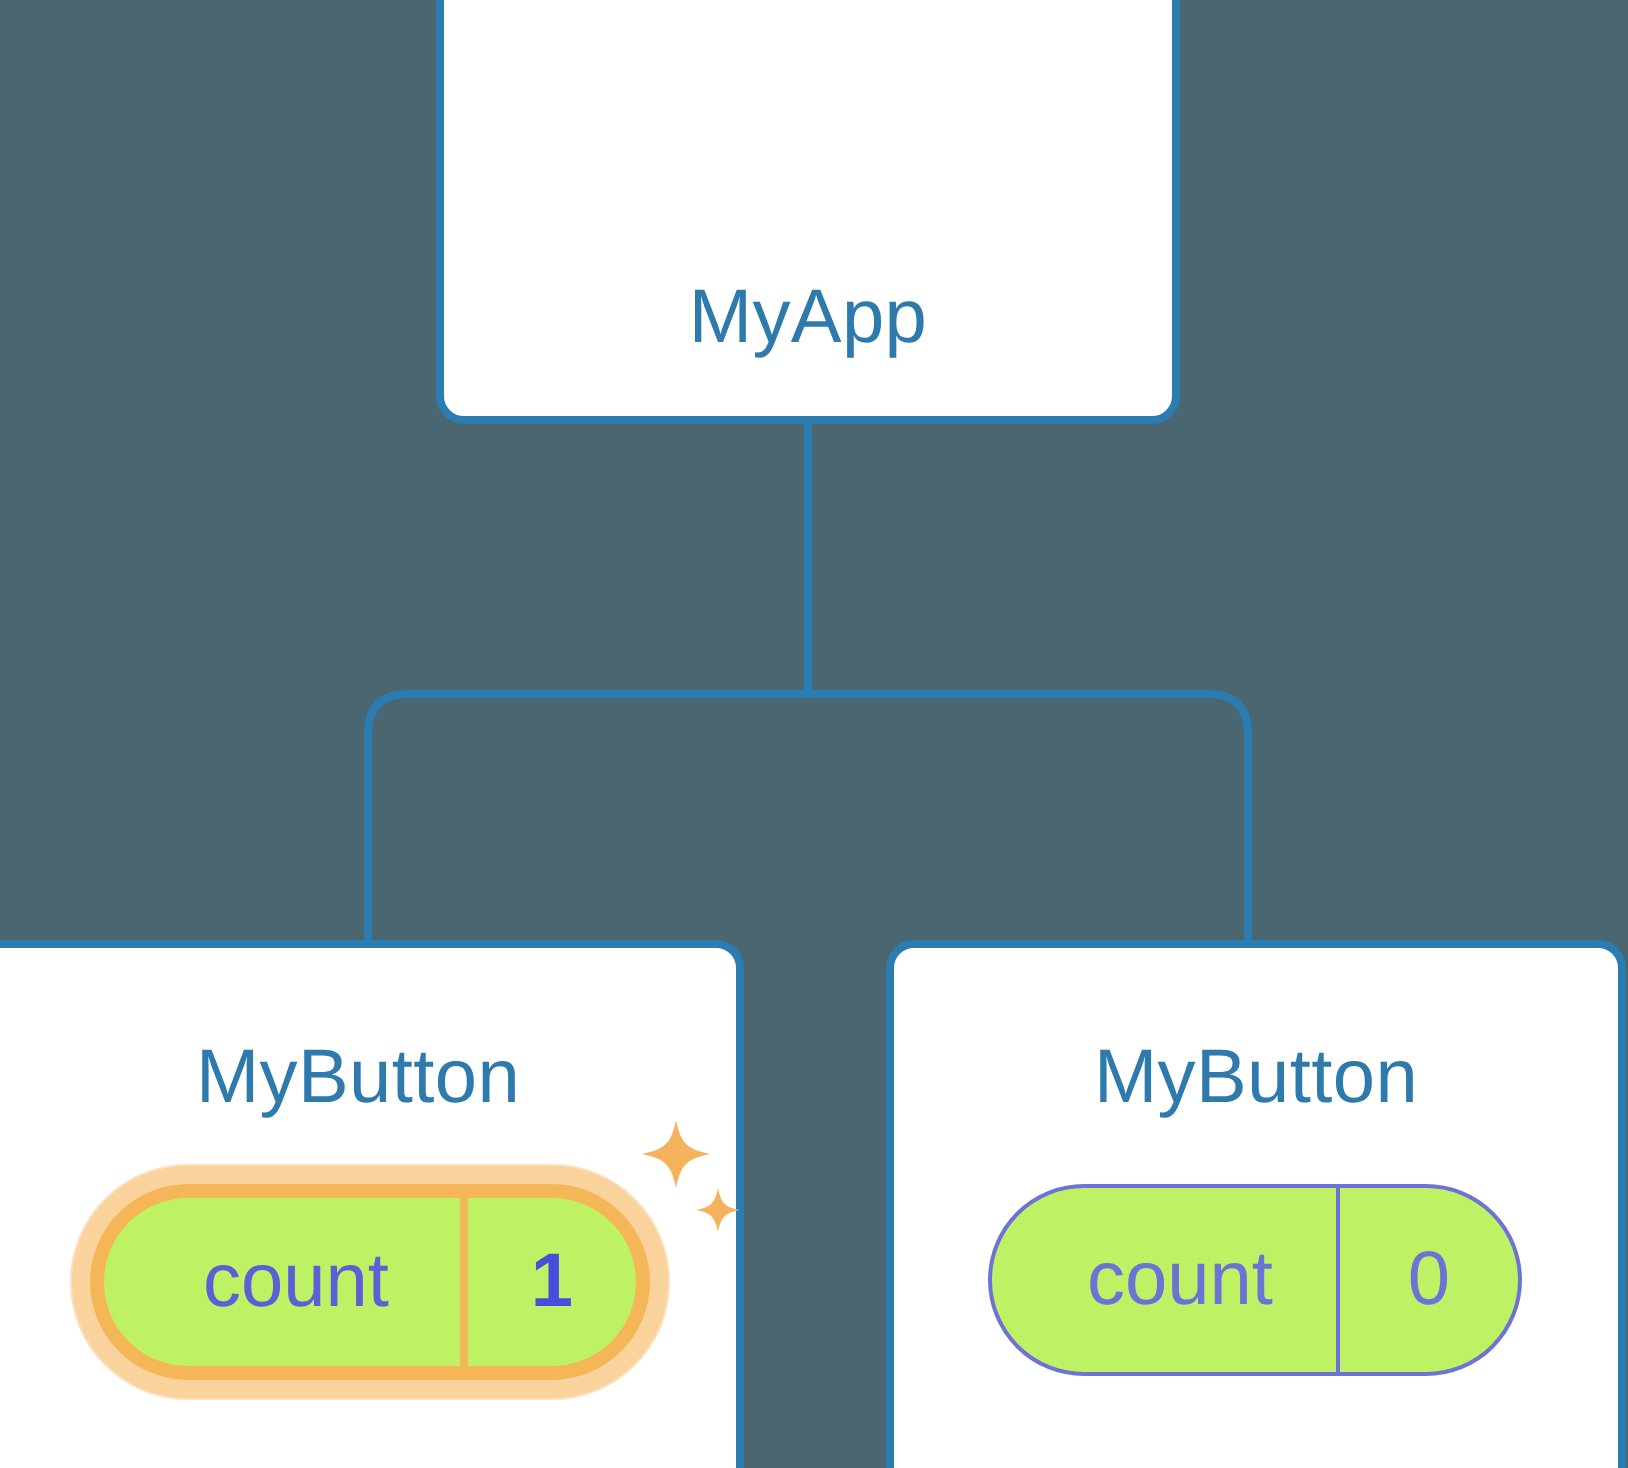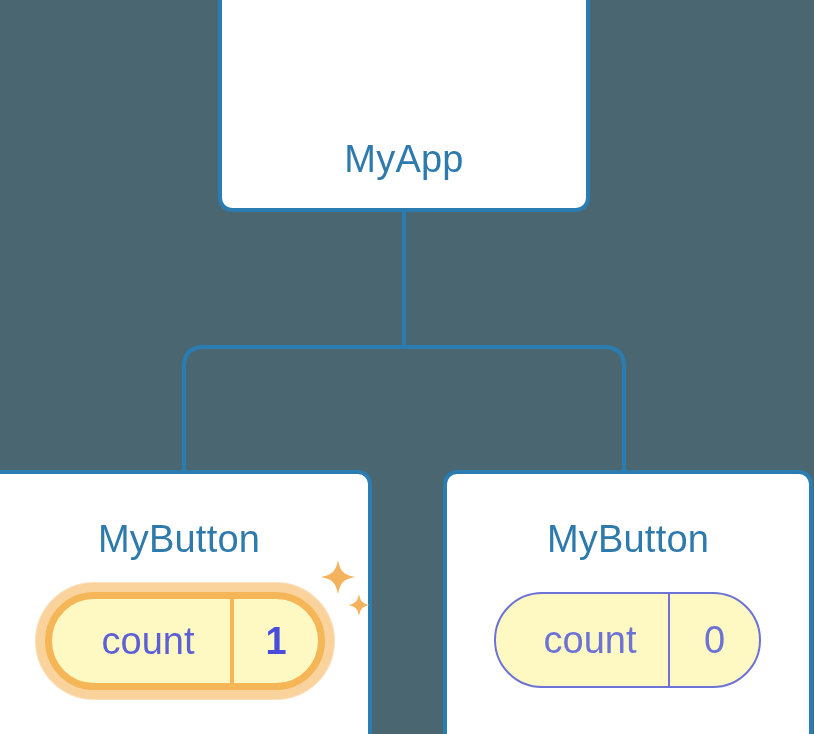--- a/index.html
+++ b/index.html
@@ -79,21 +79,21 @@
     position: absolute;
   }
   #pill-wrap-left  { left: 45px;  top: 584px; width: 300px; height: 114px; }
   #pill-wrap-right { left: 494px; top: 592px; width: 267px; height: 96px; }
 
   .pill {
     position: absolute;
     display: flex;
     align-items: stretch;
     box-sizing: border-box;
-    background: #fef9c3;
+    background: #bef264;
     border-radius: 999px;
     overflow: hidden;
   }
 
   
   .pill.plain {
     left: 0;
     top: 0;
     width: 267px;
     height: 96px;

